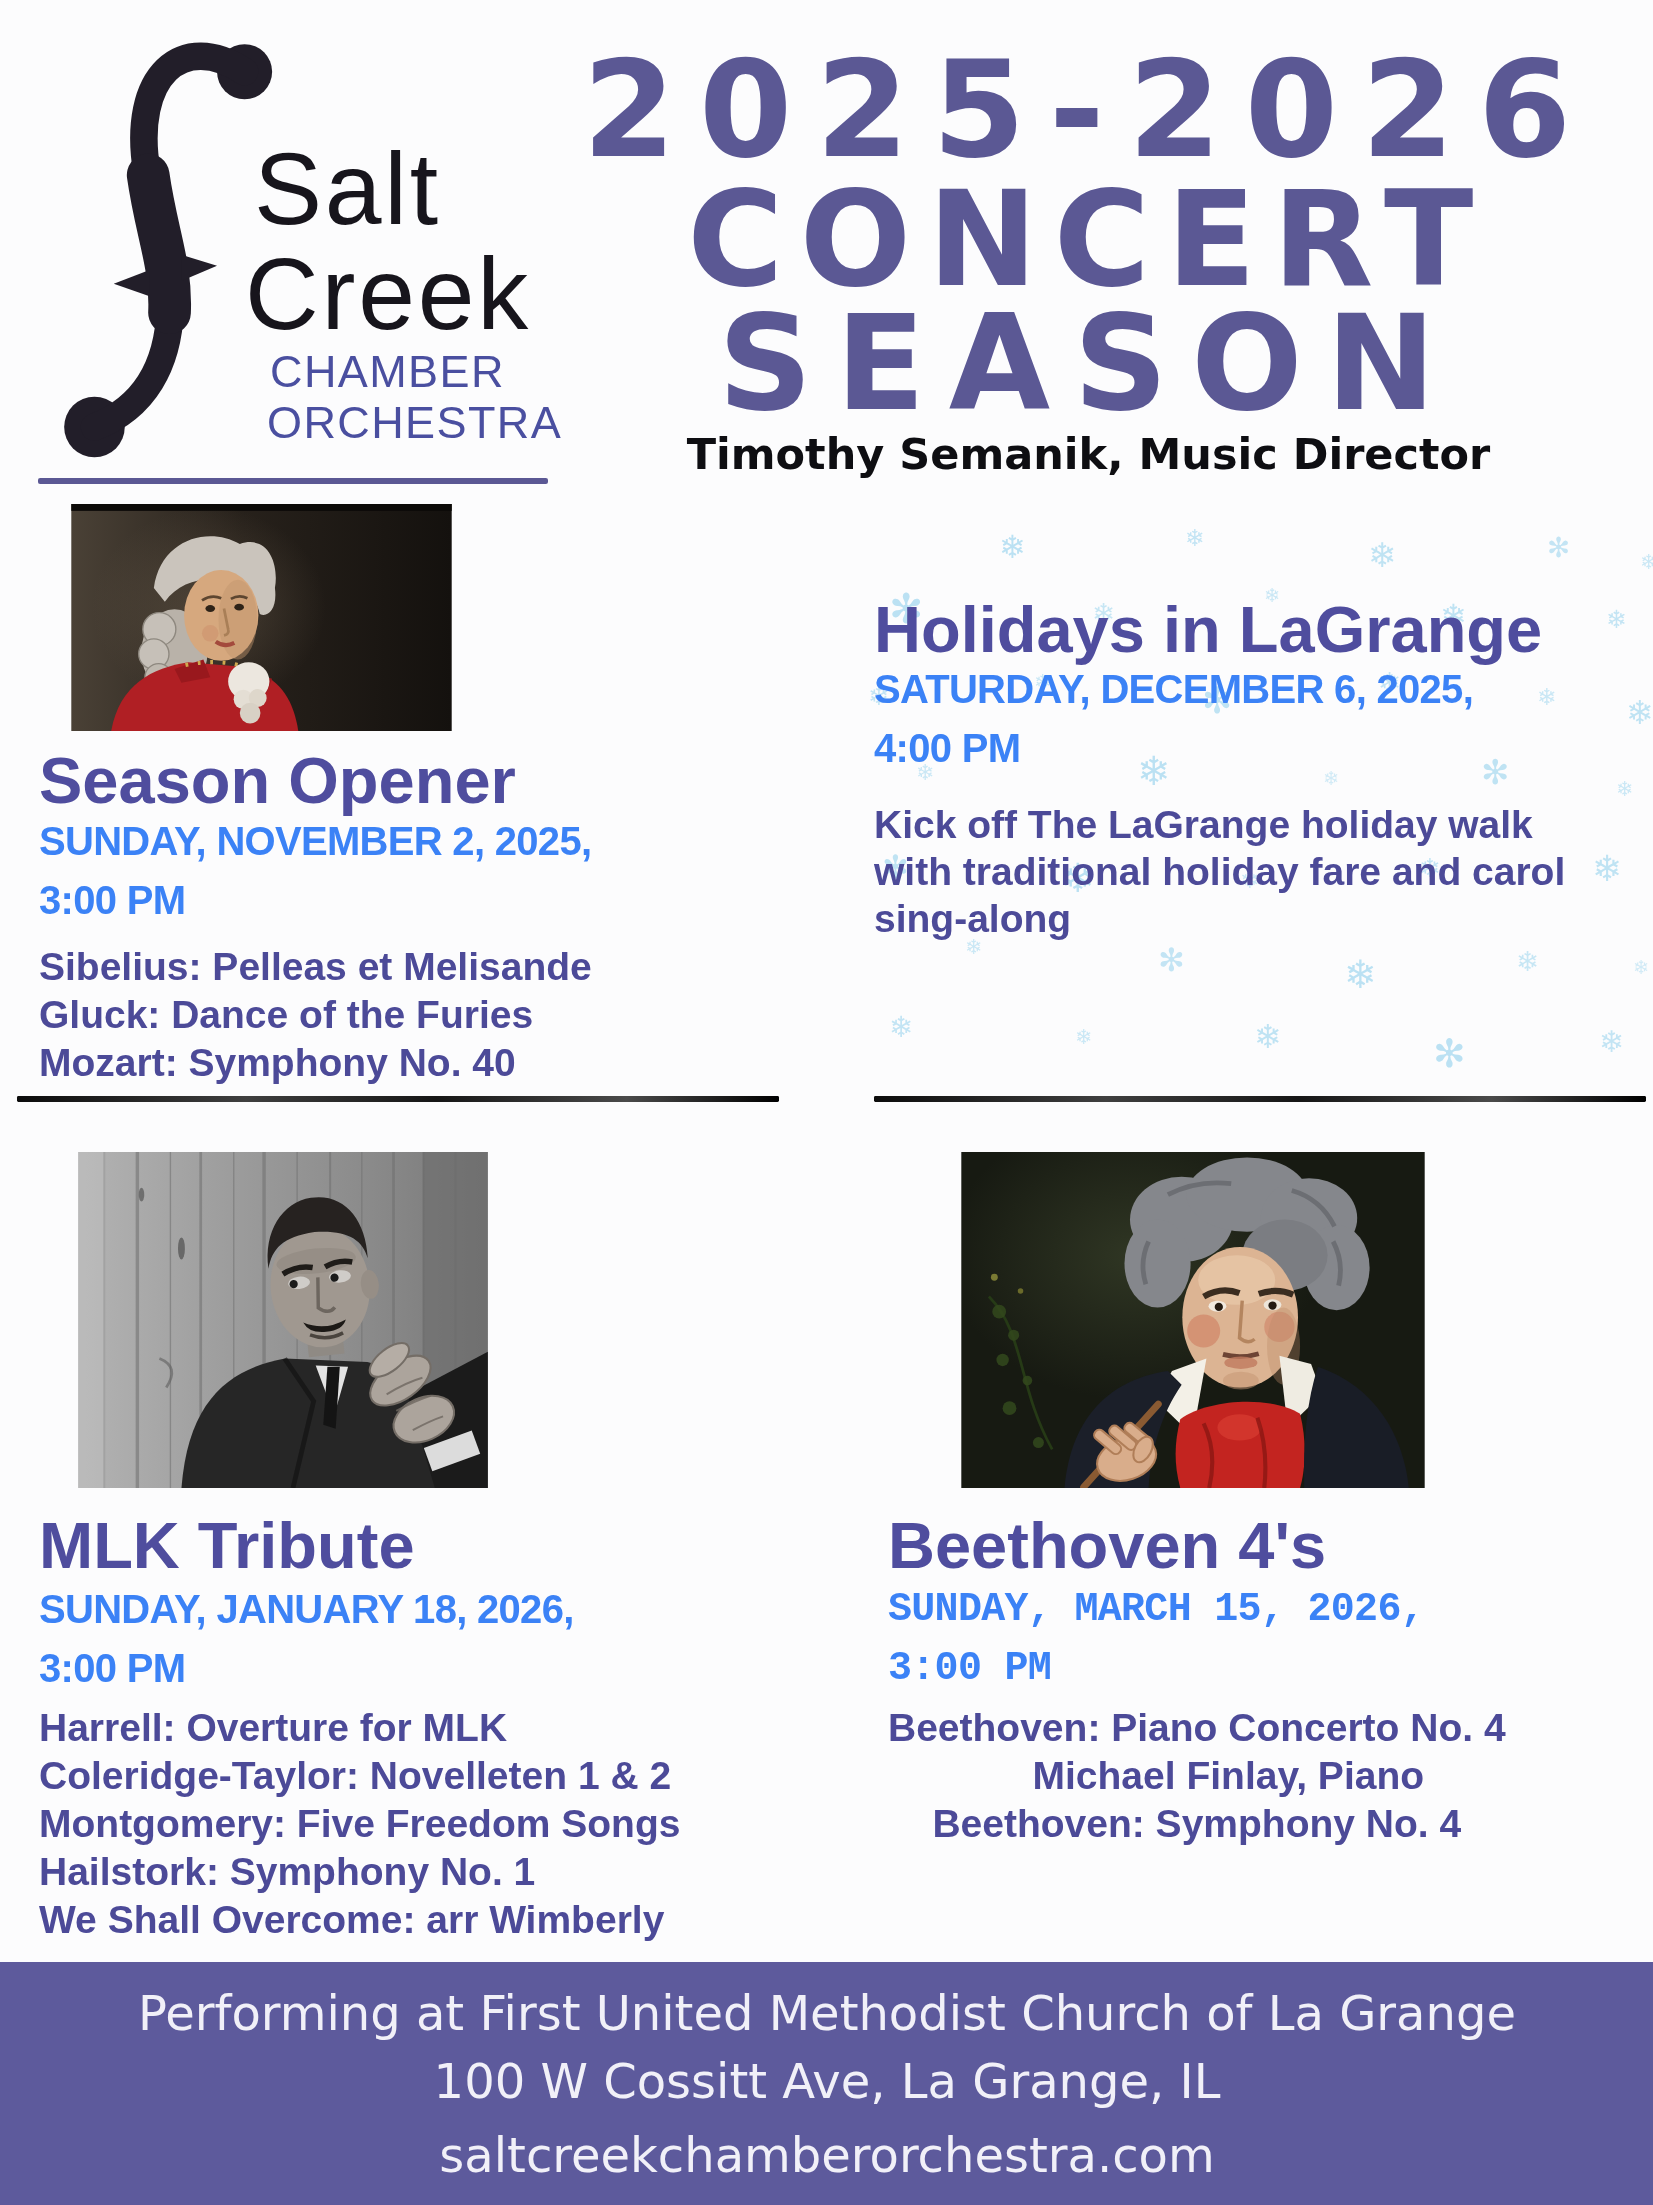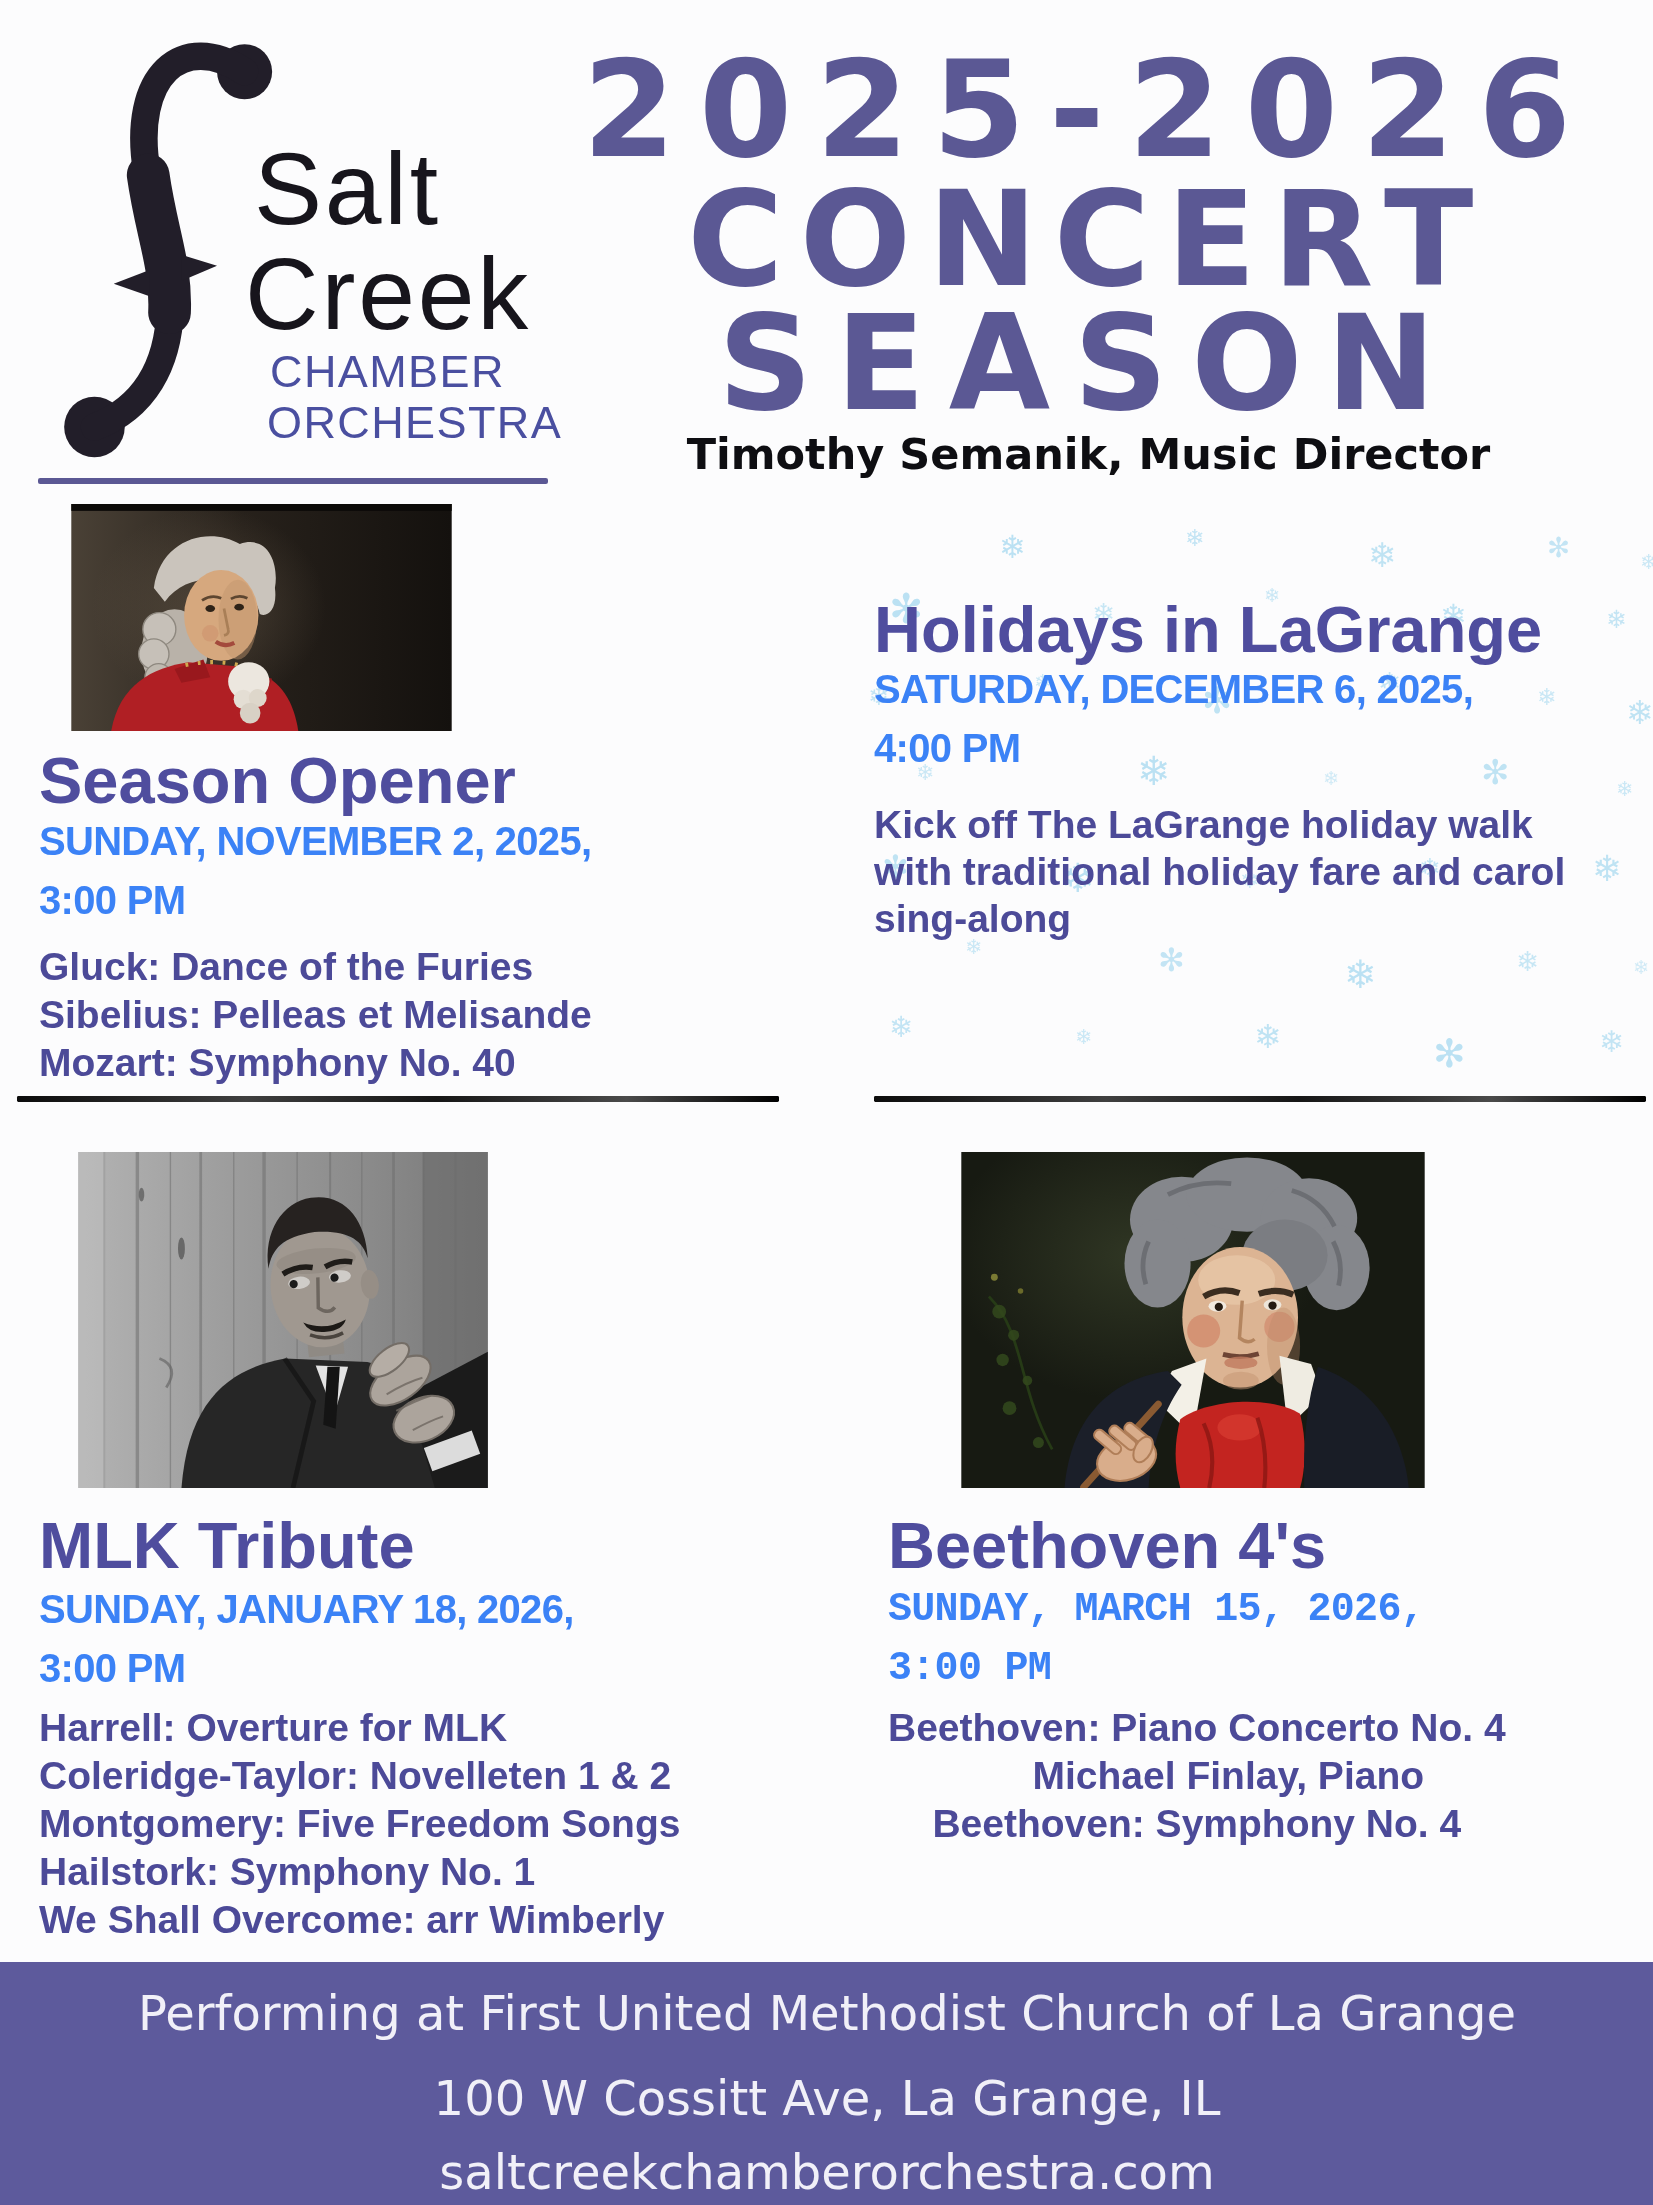--- a/index.html
+++ b/index.html
@@ -154,22 +154,22 @@
     <circle cx="250" cy="284" r="14" fill="#e4ded4"></circle>
     <circle cx="271" cy="282" r="13" fill="#ded7cb"></circle>
     <circle cx="260" cy="304" r="15" fill="#d8d1c5"></circle>
   </svg>
   <div class="abs event-title" style="left:39px;top:748px;">Season Opener</div>
   <div class="abs" style="left:39px;top:812px;">
     <div class="event-date">SUNDAY, NOVEMBER 2, 2025,</div>
     <div class="event-date">3:00 PM</div>
   </div>
   <div class="abs" style="left:39px;top:943px;">
+    <div class="program-line">Sibelius: Pelleas et Melisande</div>
     <div class="program-line">Gluck: Dance of the Furies</div>
-    <div class="program-line">Sibelius: Pelleas et Melisande</div>
     <div class="program-line">Mozart: Symphony No. 40</div>
   </div>
 
   <div class="abs event-title overlay-text" style="left:874px;top:597px;">Holidays in LaGrange</div>
   <div class="abs overlay-text" style="left:874px;top:660px;">
     <div class="event-date">SATURDAY, DECEMBER 6, 2025,</div>
     <div class="event-date">4:00 PM</div>
   </div>
   <div class="abs overlay-text" style="left:874px;top:801px;">
     <div class="desc-line">Kick off The LaGrange holiday walk</div>
@@ -329,18 +329,18 @@
     <div class="event-date">3:00 PM</div>
   </div>
   <div class="abs" style="left:888px;top:1704px;text-align:center;">
     <div class="program-line">Beethoven: Piano Concerto No. 4</div>
     <div class="program-line indent">Michael Finlay, Piano</div>
     <div class="program-line">Beethoven: Symphony No. 4</div>
   </div>
 
   <div class="abs footer" style="left:0;top:1962px;width:1654px;height:243px;">
     <div class="footer-line" style="margin-top:23.4px;">Performing at First United Methodist Church of La Grange</div>
-    <div class="footer-line" style="margin-top:28px;">100 W Cossitt Ave, La Grange, IL</div>
+    <div class="footer-line" style="margin-top:11px;">100 W Cossitt Ave, La Grange, IL</div>
     <div class="footer-line" style="margin-top:16.5px;">saltcreekchamberorchestra.com</div>
   </div>
 
 </div>
 
 
 </body></html>

